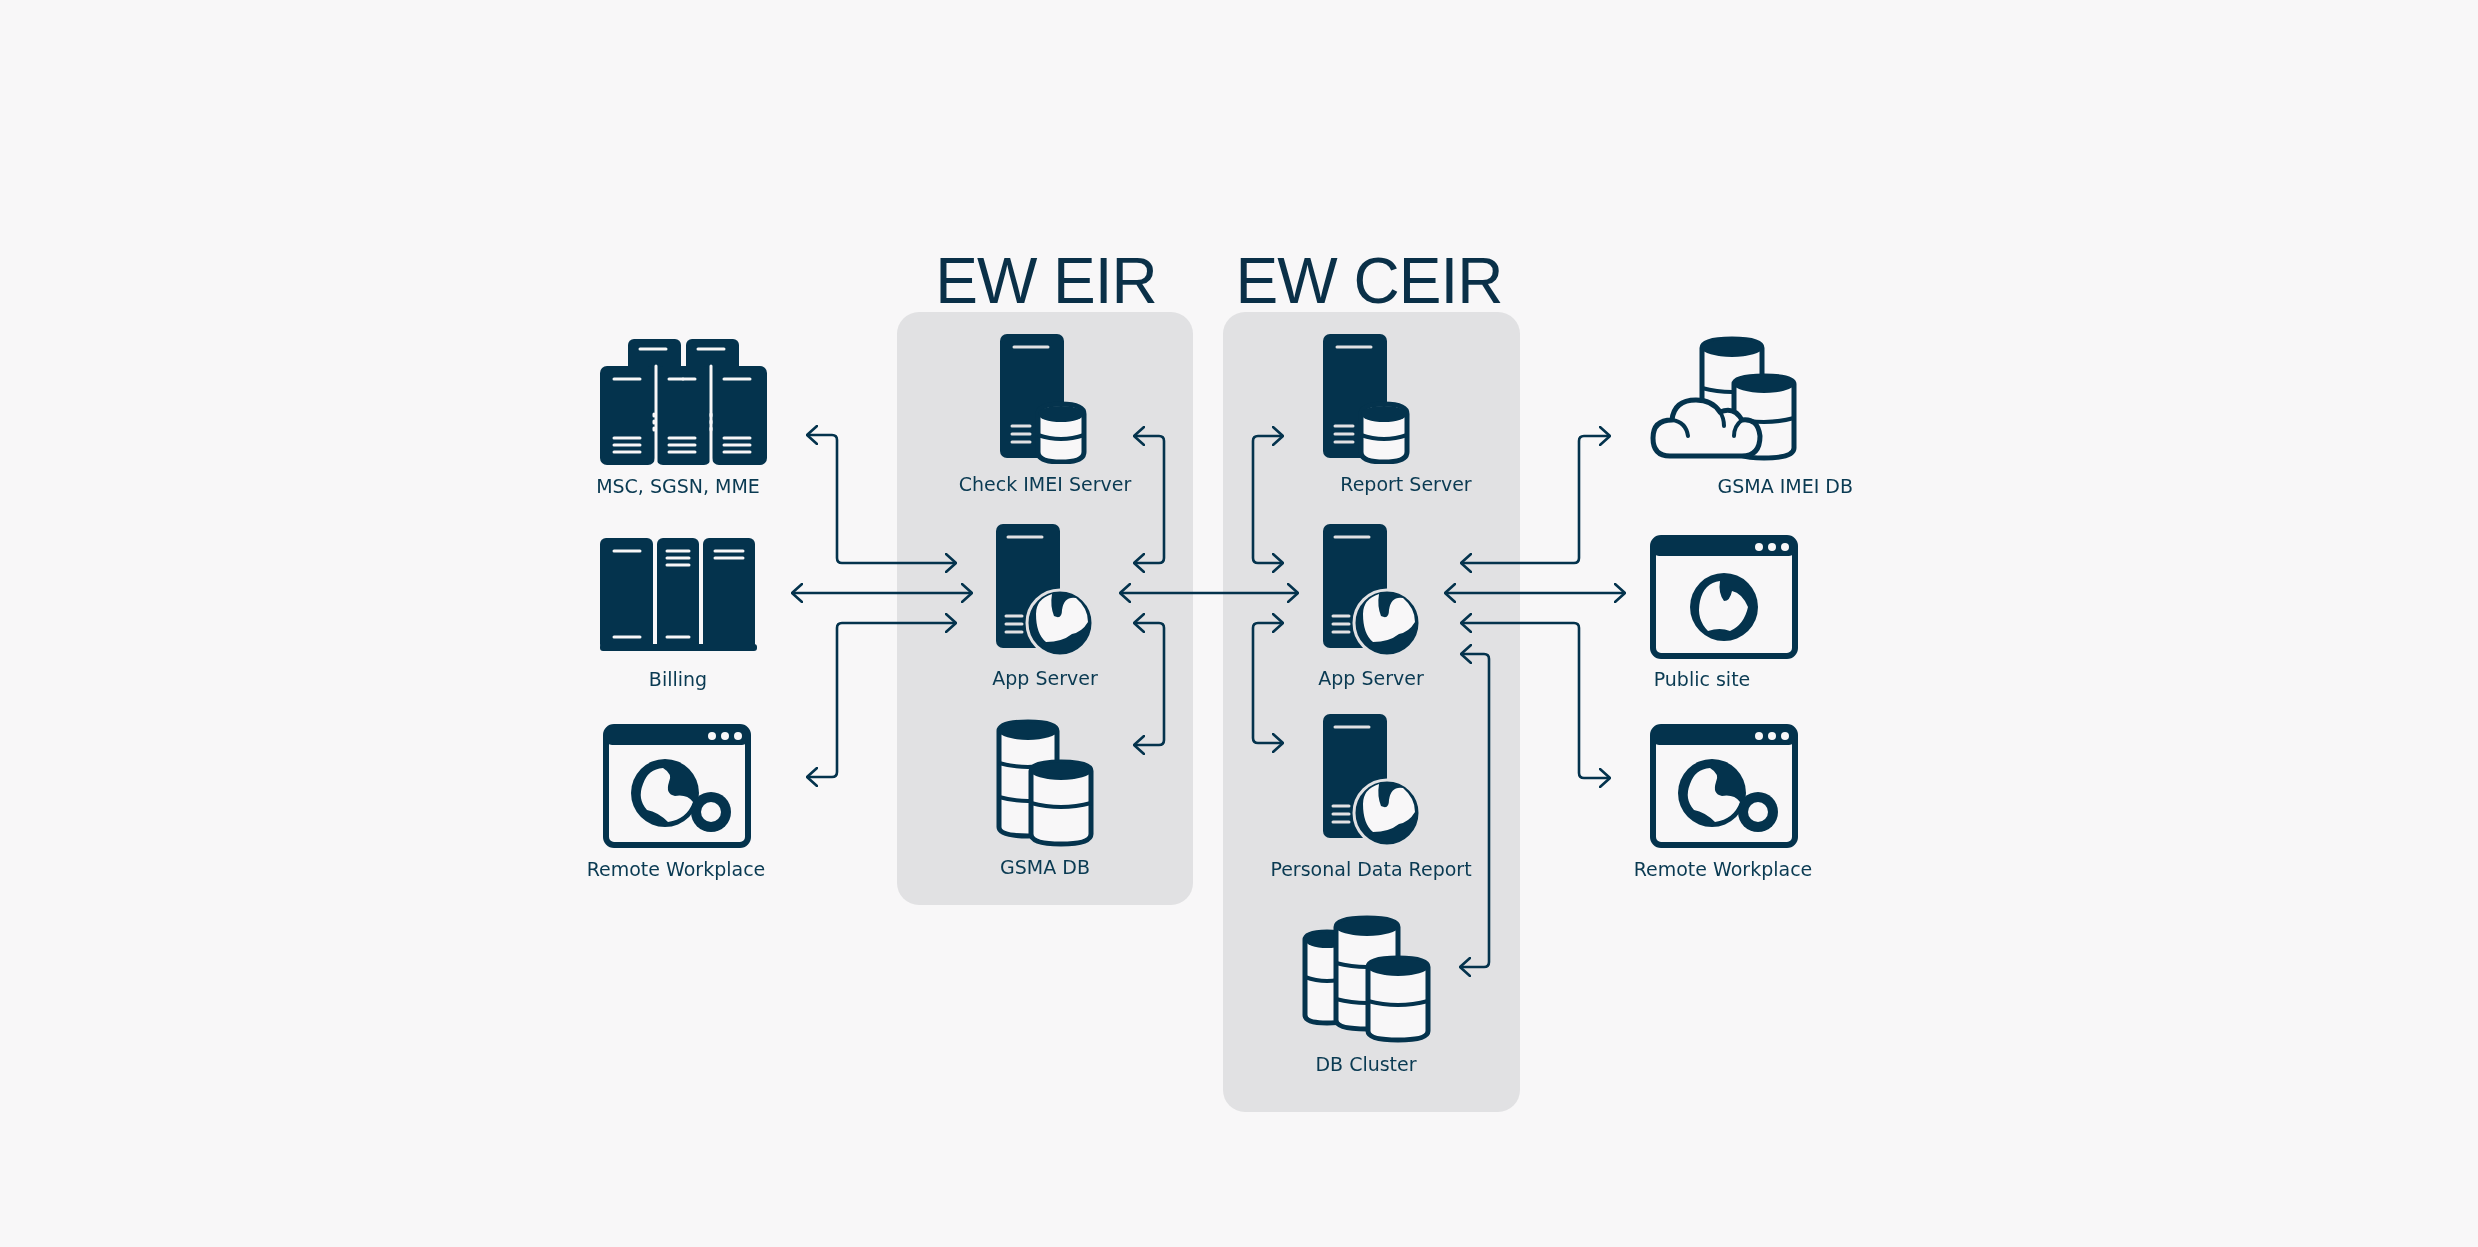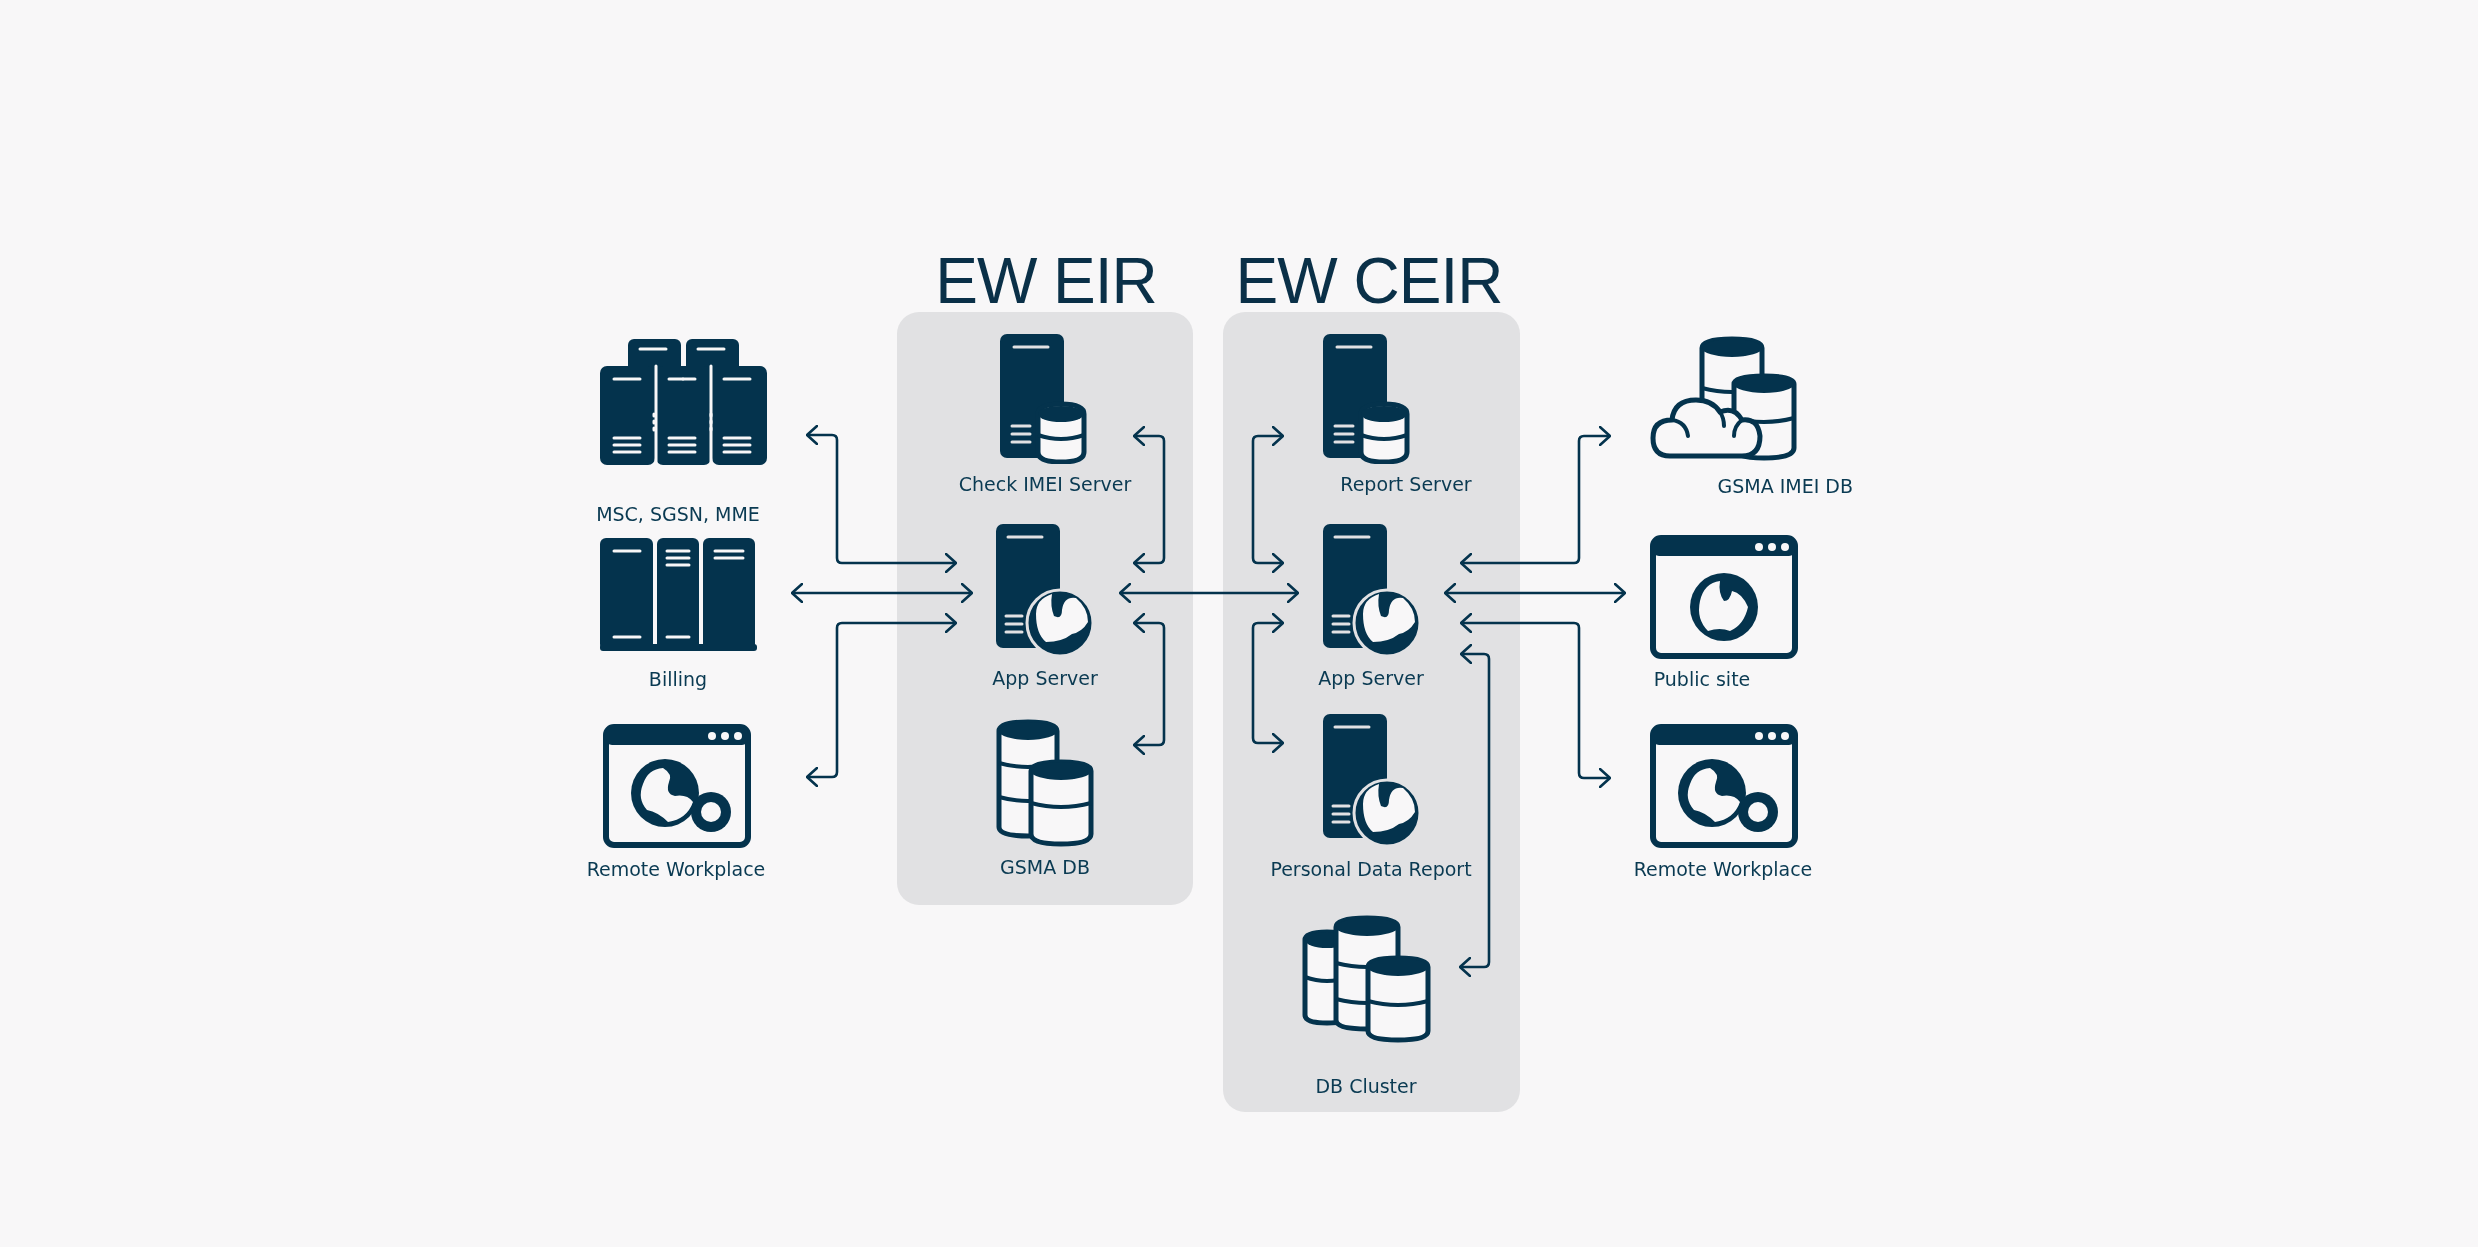--- a/index.html
+++ b/index.html
@@ -73,21 +73,21 @@
       <line x1="124" y1="106" x2="150" y2="106"></line>
       <line x1="124" y1="113" x2="150" y2="113"></line>
     <line x1="54" y1="75" x2="54" y2="77"></line>
       <line x1="54" y1="82" x2="54" y2="84"></line>
       <line x1="54" y1="89" x2="54" y2="91"></line>
     <line x1="111" y1="75" x2="111" y2="77"></line>
       <line x1="111" y1="82" x2="111" y2="84"></line>
       <line x1="111" y1="89" x2="111" y2="91"></line>
   </g>
 </svg>
-<div class="label" style="left:548px;top:475px;margin-top:28px;">MSC, SGSN, MME</div>
+<div class="label" style="left:548px;top:475px;">MSC, SGSN, MME</div>
 
 <svg class="icon" style="left:600px;top:538px;" width="157" height="116" viewBox="0 0 157 116">
   <g fill="#04334d">
     <rect x="0" y="0" width="53" height="112" rx="6"></rect>
     <rect x="57" y="0" width="42" height="112" rx="6"></rect>
     <rect x="103" y="0" width="52" height="112" rx="6"></rect>
     <rect x="0" y="106" width="157" height="7" rx="3"></rect>
   </g>
   <g stroke="#f8f7f8" stroke-width="3" stroke-linecap="round">
     <line x1="14" y1="13" x2="40" y2="13"></line>
@@ -198,21 +198,21 @@
   <path d="M3 25 Q3 17 25 17 Q47 17 47 25 V100 Q47 108 25 108 Q3 108 3 100Z" fill="#f8f7f8" stroke="#04334d" stroke-width="5"></path>
   <ellipse cx="25" cy="25" rx="22" ry="8" fill="#04334d"></ellipse>
   <path d="M3 62 Q25 70 47 62" fill="none" stroke="#04334d" stroke-width="4"></path>
   <path d="M34 12 Q34 3 65 3 Q96 3 96 12 V105 Q96 114 65 114 Q34 114 34 105Z" fill="#f8f7f8" stroke="#04334d" stroke-width="5"></path>
   <ellipse cx="65" cy="12" rx="31" ry="9" fill="#04334d"></ellipse>
   <path d="M34 48 Q65 56 96 48 M34 84 Q65 92 96 84" fill="none" stroke="#04334d" stroke-width="4"></path>
   <path d="M66 52 Q66 43 96 43 Q126 43 126 52 V116 Q126 125 96 125 Q66 125 66 116Z" fill="#f8f7f8" stroke="#04334d" stroke-width="5"></path>
   <ellipse cx="96" cy="52" rx="30" ry="9" fill="#04334d"></ellipse>
   <path d="M66 86 Q96 94 126 86" fill="none" stroke="#04334d" stroke-width="4"></path>
 </svg>
-<div class="label" style="left:1236px;top:1053px;margin-top:22px;">DB Cluster</div>
+<div class="label" style="left:1236px;top:1053px;">DB Cluster</div>
 
 <svg class="icon" style="left:1650px;top:336px;" width="148" height="126" viewBox="0 0 148 126">
   <path d="M52 12 Q52 3 82 3 Q112 3 112 12 V100 Q112 109 82 109 Q52 109 52 100Z" fill="#f8f7f8" stroke="#04334d" stroke-width="5"></path>
   <ellipse cx="82" cy="12" rx="30" ry="9" fill="#04334d"></ellipse>
   <path d="M52 52 Q82 60 112 52" fill="none" stroke="#04334d" stroke-width="4"></path>
   <path d="M84 48 Q84 40 114 40 Q144 40 144 48 V112 Q144 122 114 122 Q84 122 84 112Z" fill="#f8f7f8" stroke="#04334d" stroke-width="5"></path>
   <ellipse cx="114" cy="48" rx="30" ry="9" fill="#04334d"></ellipse>
   <path d="M84 82 Q114 90 144 82" fill="none" stroke="#04334d" stroke-width="4"></path>
   <path d="M20 120 Q3 120 3 102 Q3 84 22 84 Q24 64 46 64 Q62 64 70 76 Q84 70 92 84 Q108 82 110 100 Q110 120 92 120Z" fill="#f8f7f8" stroke="#04334d" stroke-width="5" stroke-linejoin="round"></path>
   <path d="M22 84 Q36 86 38 100 M70 76 Q74 82 74 90 M92 84 Q84 90 84 100" fill="none" stroke="#04334d" stroke-width="4" stroke-linecap="round"></path>

